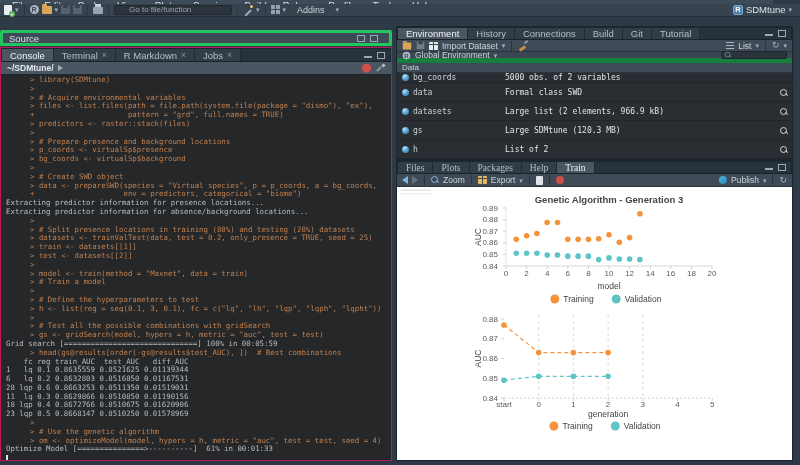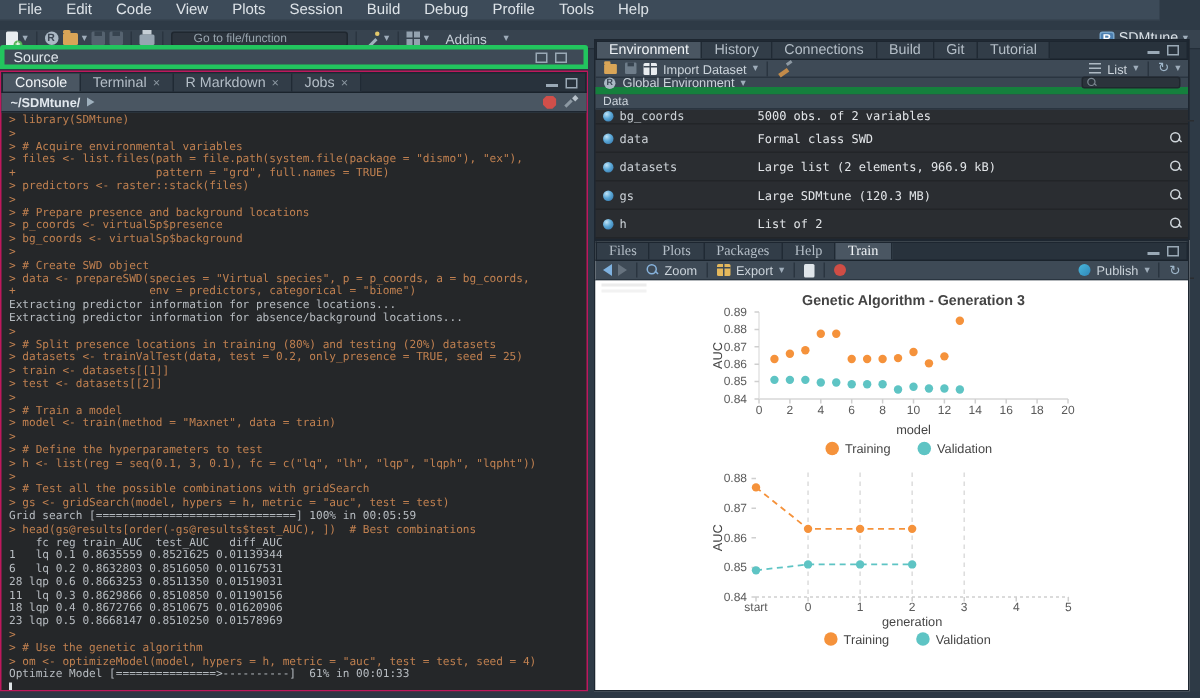--- a/index.html
+++ b/index.html
@@ -4,21 +4,21 @@
 <style>
   *{margin:0;padding:0;box-sizing:border-box;}
   html,body{width:800px;height:465px;overflow:hidden;background:#2e3a46;
     font-family:"Liberation Sans",sans-serif;}
   .app{position:absolute;inset:0;width:800px;height:465px;background:#2e3a46;}
 
   
   .menubar{position:absolute;left:0;top:0;width:773px;height:14px;background:#3d4b59;
     display:flex;align-items:center;padding-left:4px;border-bottom:1px solid #333f4b;}
   .menu-item{font-size:10px;color:#dde3e8;padding:0 8px;line-height:14px;}
-  .toolbar{position:absolute;left:0;top:20px;width:800px;height:12.5px;background:#37434f;
+  .toolbar{position:absolute;left:0;top:4px;width:800px;height:12.5px;background:#37434f;
     display:flex;align-items:center;border-bottom:1px solid #242f3a;padding:0 4px;gap:3px;}
   .tb-sep{width:1px;height:10px;background:#2a3540;margin:0 2px;}
   .caret{font-size:7px;color:#9fadba;line-height:1;}
   .tb-ic{display:inline-flex;align-items:center;justify-content:center;height:11px;}
   .goto{width:118px;height:10px;background:#2c343d;border:1px solid #1f272f;border-radius:2px;
     color:#98a4ae;font-size:8px;padding:0 3px 0 14px;font-family:"Liberation Sans",sans-serif;position:relative;}
   .goto::placeholder{color:#98a4ae;}
   .goto-wrap{position:relative;display:flex;align-items:center;}
   .goto-wrap .mag{position:absolute;left:3px;}
   .mag{position:relative;width:8px;height:8px;display:inline-block;color:#8d99a3;}
@@ -52,21 +52,21 @@
     font-size:8.5px;font-weight:bold;color:#e2e8ee;border-bottom:1px solid #1d2630;}
   .wd-arrow{width:0;height:0;border-left:5px solid #9fb0bd;border-top:3px solid transparent;border-bottom:3px solid transparent;}
   .stop-oct{width:9px;height:9px;background:#d04f4a;
     clip-path:polygon(30% 0,70% 0,100% 30%,100% 70%,70% 100%,30% 100%,0 70%,0 30%);}
   .brush{width:10px;height:10px;position:relative;}
   .brush::before{content:"";position:absolute;left:1px;top:5px;width:6px;height:2px;background:#8d99a3;transform:rotate(-45deg);}
   .brush::after{content:"";position:absolute;right:0;top:1px;width:3px;height:3px;background:#b9c3cc;transform:rotate(-45deg);}
   .console-body{flex:1;overflow:hidden;padding:1px 0 0 5px;
     font-family:"DejaVu Sans Mono",monospace;font-size:7.4px;line-height:8.8px;}
   .cl{white-space:pre;}
-  .cl.i{color:#c08050;}
+  .cl.i{color:#c08050;margin-left:24px;}
   .cl.o{color:#b7bcc1;}
   .cursor{width:2px;height:8px;background:#dfe3e6;margin-top:1px;}
 
   
   .env-pane{position:absolute;left:396px;top:26px;width:397px;height:134px;background:#2a2d31;
     border:1px solid #1d2630;display:flex;flex-direction:column;}
   .env-tabs{height:13px;}
   .env-toolbar{height:13px;background:#3e4a56;display:flex;align-items:center;gap:4px;padding:0 5px;
     border-bottom:1px solid #2a3540;}
   .env-toolbar .lbl{font-size:8.5px;color:#ccd4db;}
@@ -265,22 +265,22 @@
         <div class="cl i">&gt; data &lt;- prepareSWD(species = "Virtual species", p = p_coords, a = bg_coords,</div>
         <div class="cl i">+                    env = predictors, categorical = "biome")</div>
         <div class="cl o">Extracting predictor information for presence locations...</div>
         <div class="cl o">Extracting predictor information for absence/background locations...</div>
         <div class="cl i">&gt;</div>
         <div class="cl i">&gt; # Split presence locations in training (80%) and testing (20%) datasets</div>
         <div class="cl i">&gt; datasets &lt;- trainValTest(data, test = 0.2, only_presence = TRUE, seed = 25)</div>
         <div class="cl i">&gt; train &lt;- datasets[[1]]</div>
         <div class="cl i">&gt; test &lt;- datasets[[2]]</div>
         <div class="cl i">&gt;</div>
+        <div class="cl i">&gt; model &lt;- train(method = "Maxnet", data = train)</div>
         <div class="cl i">&gt; # Train a model</div>
-        <div class="cl i">&gt; model &lt;- train(method = "Maxnet", data = train)</div>
         <div class="cl i">&gt;</div>
         <div class="cl i">&gt; # Define the hyperparameters to test</div>
         <div class="cl i">&gt; h &lt;- list(reg = seq(0.1, 3, 0.1), fc = c("lq", "lh", "lqp", "lqph", "lqpht"))</div>
         <div class="cl i">&gt;</div>
         <div class="cl i">&gt; # Test all the possible combinations with gridSearch</div>
         <div class="cl i">&gt; gs &lt;- gridSearch(model, hypers = h, metric = "auc", test = test)</div>
         <div class="cl o">Grid search [==============================] 100% in 00:05:59</div>
         <div class="cl i">&gt; head(gs@results[order(-gs@results$test_AUC), ])  # Best combinations</div>
         <div class="cl o">    fc reg train_AUC  test_AUC   diff_AUC</div>
         <div class="cl o">1   lq 0.1 0.8635559 0.8521625 0.01139344</div>

